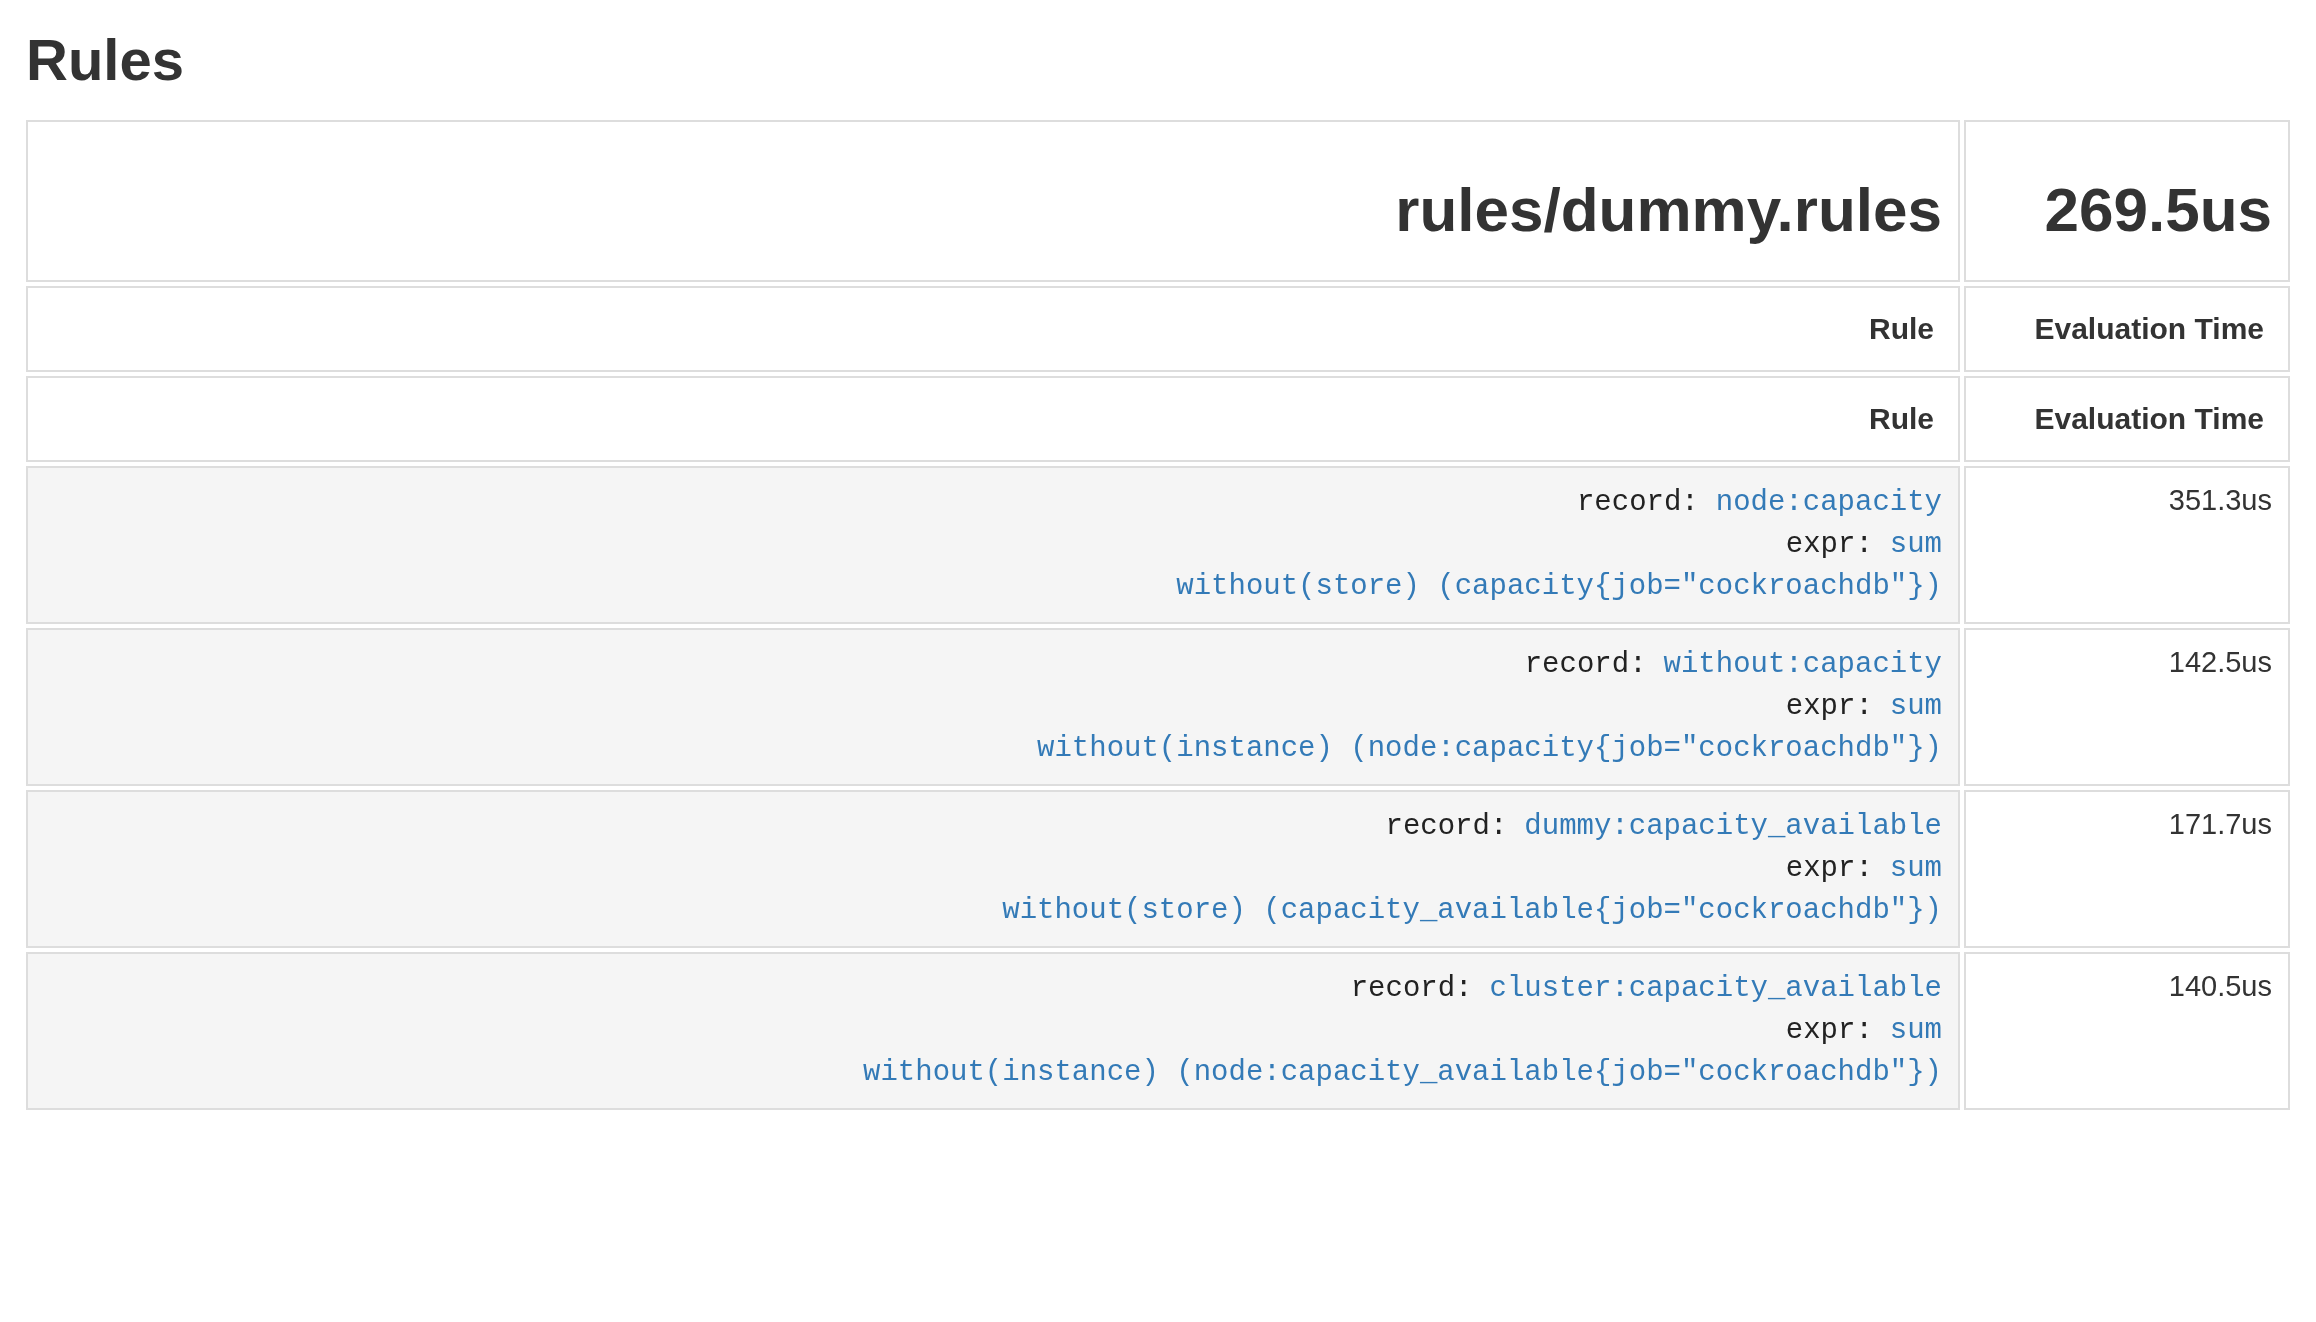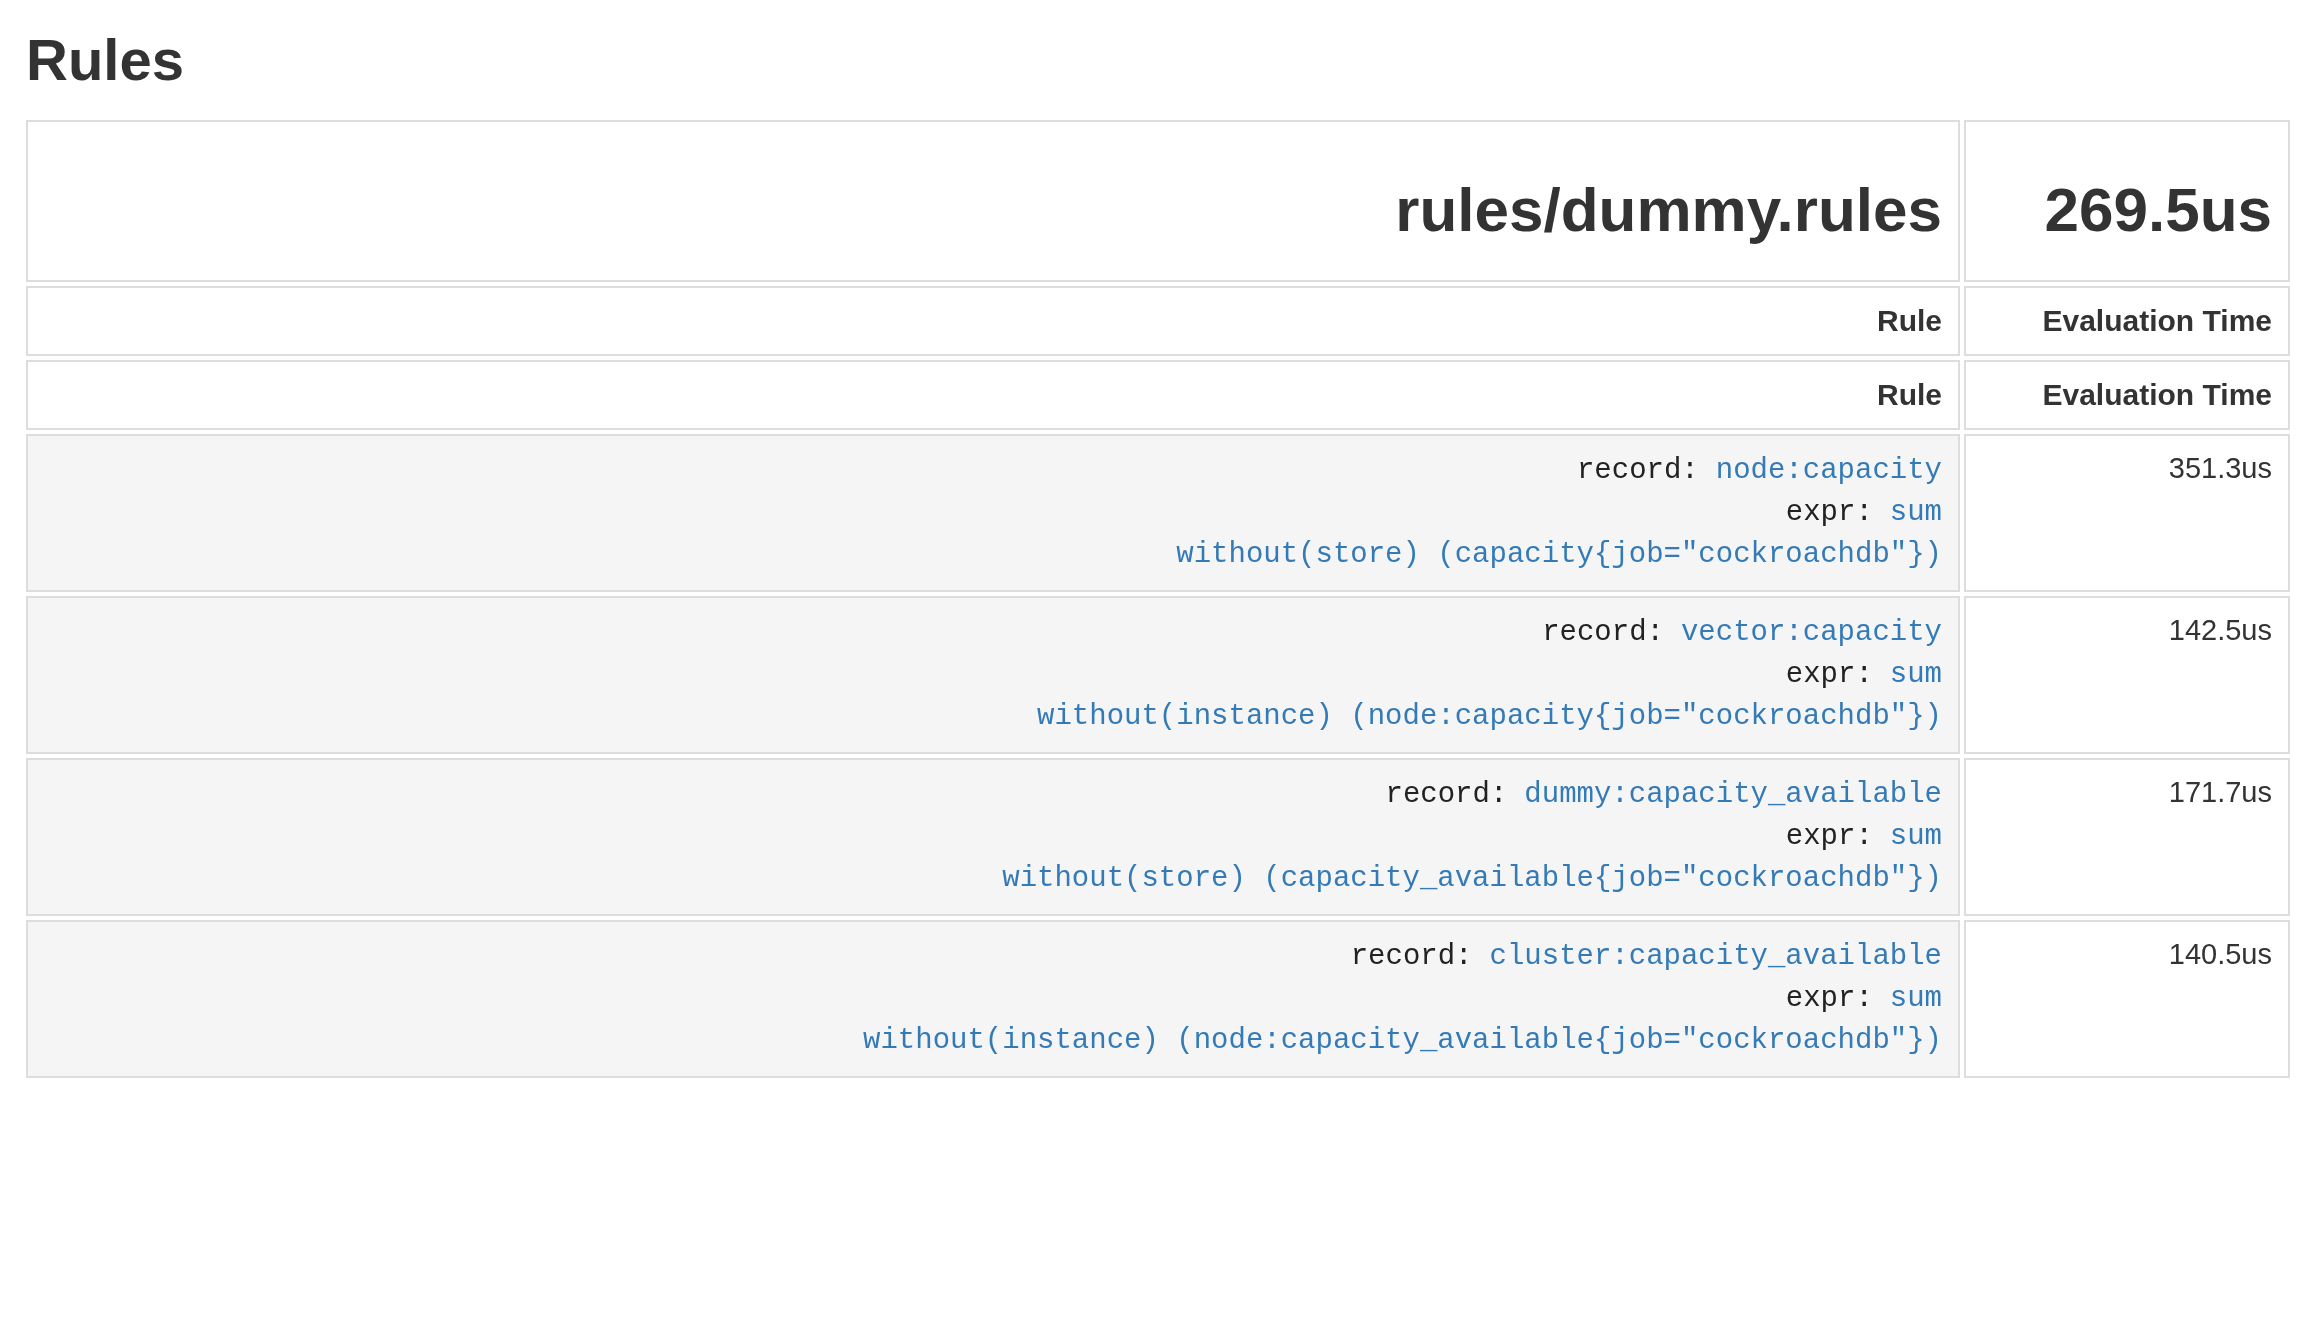--- a/index.html
+++ b/index.html
@@ -43,21 +43,21 @@
     font-size: 62px;
     line-height: 1.1;
     font-weight: 700;
     color: #333333;
     margin: 40px 0 22px 0;
     white-space: nowrap;
   }
 
   
   td.col-head {
-    padding: 16px;
+    padding: 24px;
     font-size: 30px;
     font-weight: 700;
     color: #333333;
   }
 
   
   td.rule-cell {
     background: #f5f5f5;
     padding: 14px 16px;
     font-family: "Liberation Mono", monospace;
@@ -116,21 +116,21 @@
         <td class="rule-cell">
           <div class="code-line"><span class="rule-key">record:</span><a class="rule-link">node:capacity</a></div>
           <div class="code-line"><span class="rule-key">expr:</span><a class="rule-link">sum
   without(store) (capacity{job="cockroachdb"})</a></div>
         </td>
         <td class="eval-cell">351.3us</td>
       </tr>
 
       <tr>
         <td class="rule-cell">
-          <div class="code-line"><span class="rule-key">record:</span><a class="rule-link">vector:capacity</a></div>
+          <div class="code-line"><span class="rule-key">record:</span><a class="rule-link">without:capacity</a></div>
           <div class="code-line"><span class="rule-key">expr:</span><a class="rule-link">sum
   without(instance) (node:capacity{job="cockroachdb"})</a></div>
         </td>
         <td class="eval-cell">142.5us</td>
       </tr>
 
       <tr>
         <td class="rule-cell">
           <div class="code-line"><span class="rule-key">record:</span><a class="rule-link">dummy:capacity_available</a></div>
           <div class="code-line"><span class="rule-key">expr:</span><a class="rule-link">sum

